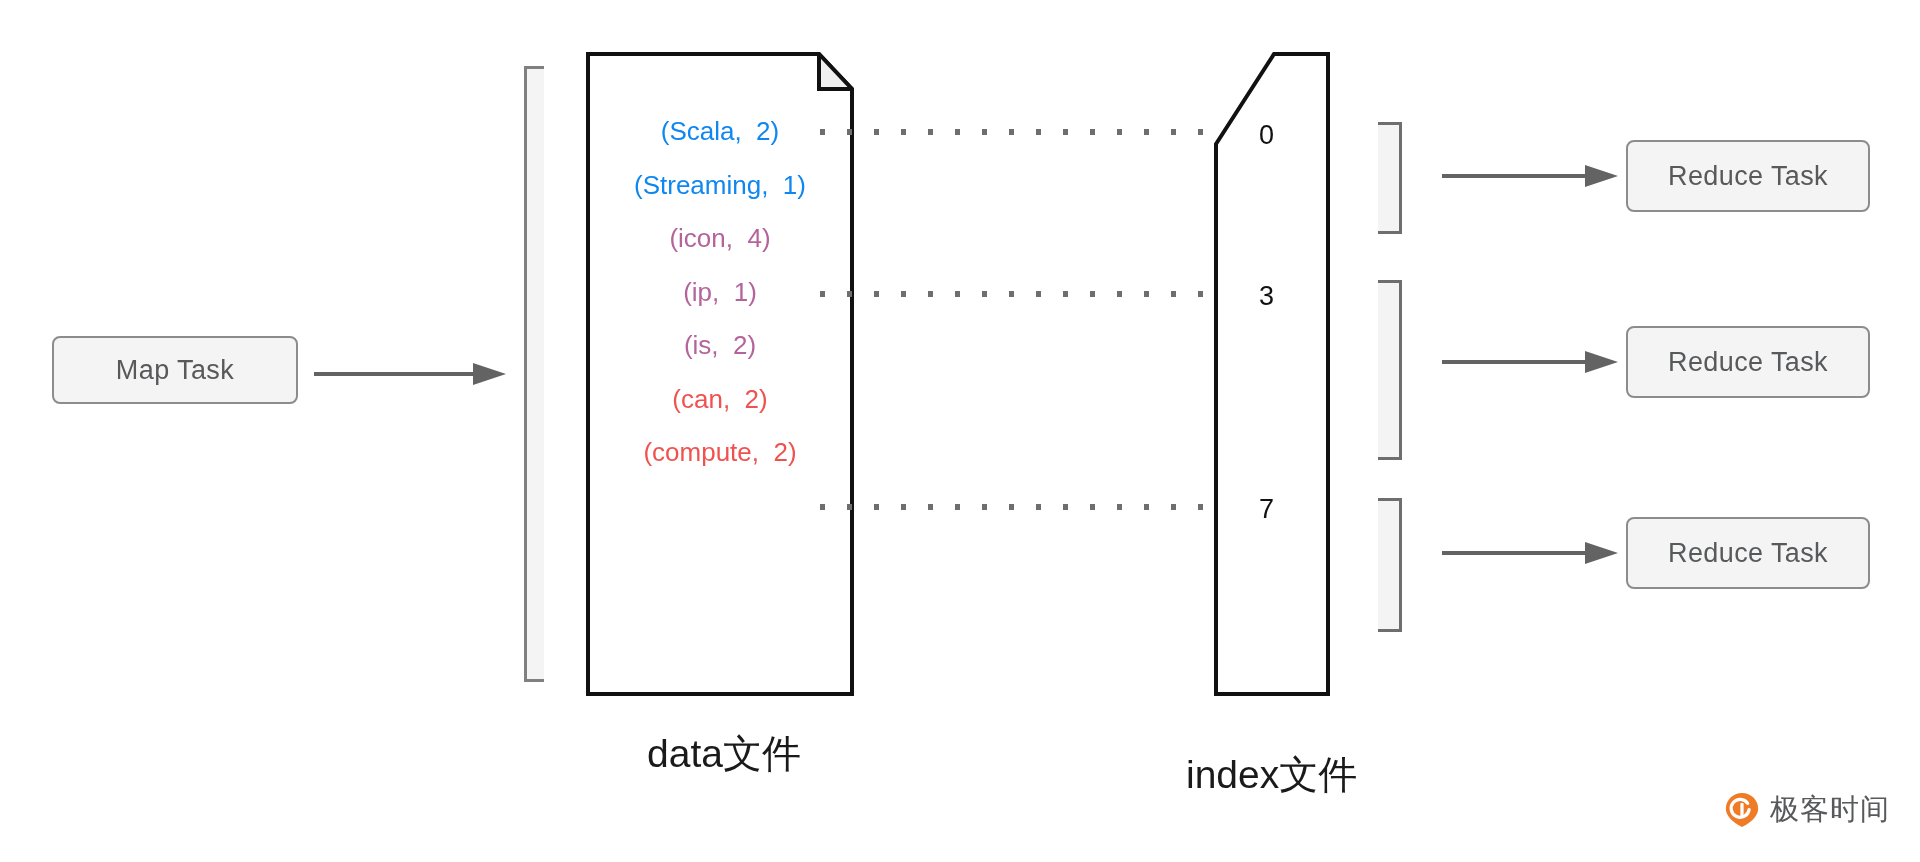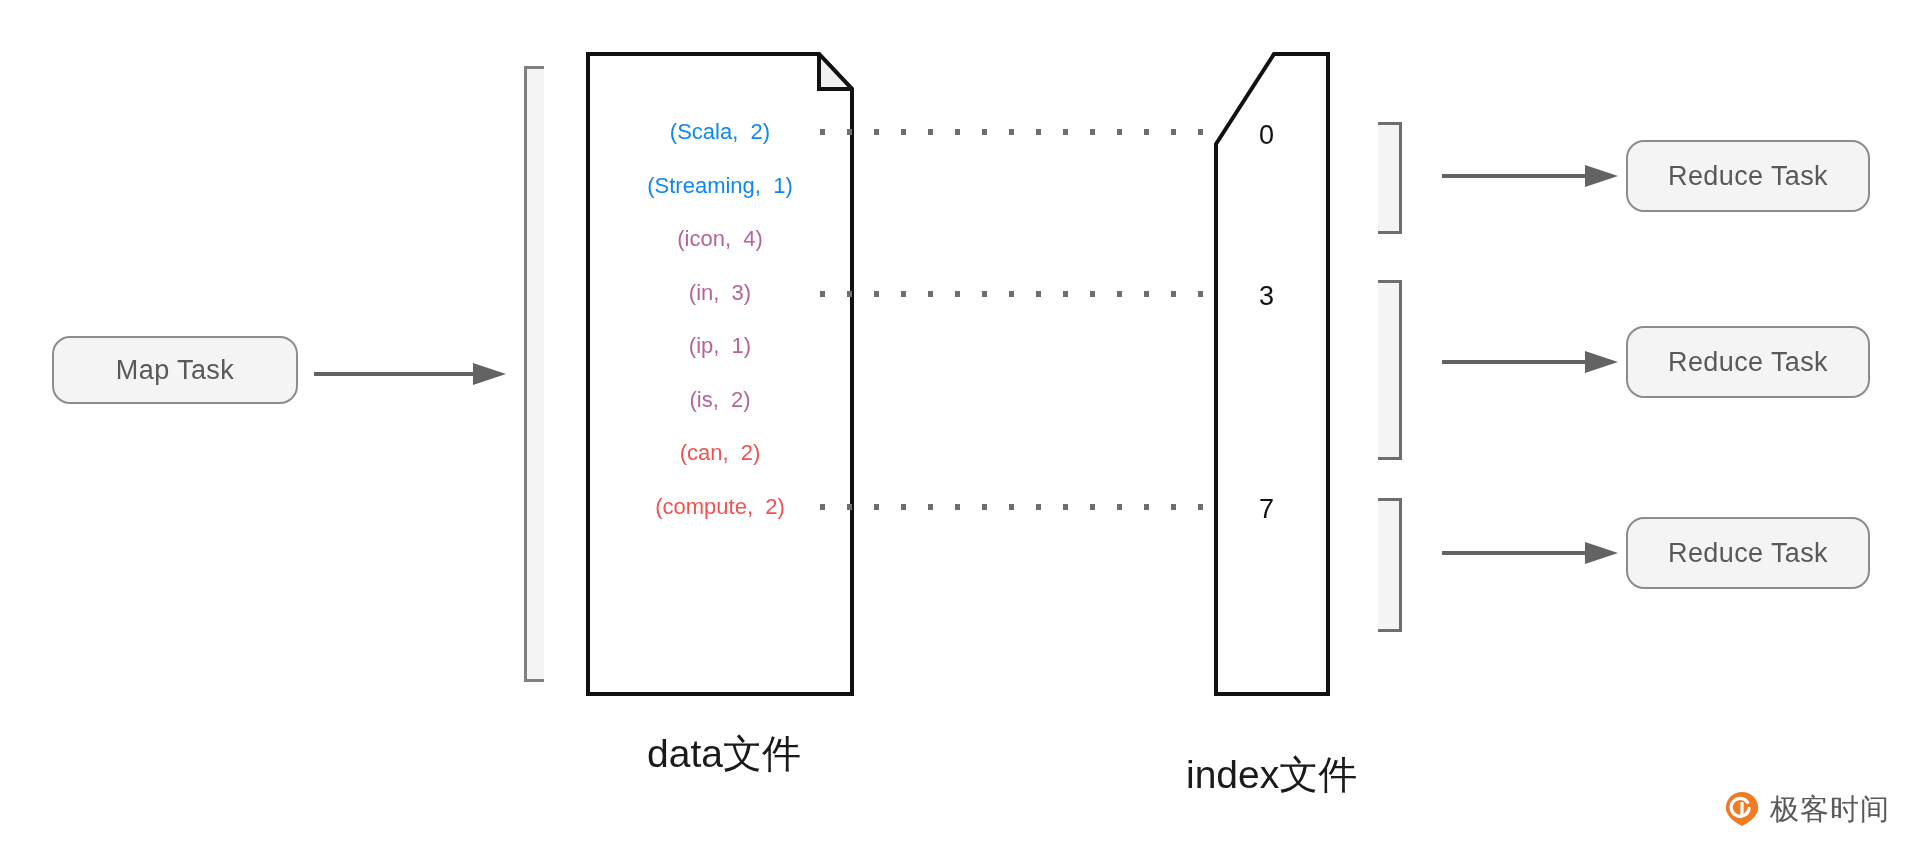--- a/index.html
+++ b/index.html
@@ -15,21 +15,21 @@
     width: 1920px;
     height: 862px;
     background: #ffffff;
     overflow: hidden;
   }
   .task-box {
     position: absolute;
     box-sizing: border-box;
     background: #f4f4f4;
     border: 2px solid #8c8c8c;
-    border-radius: 18px;
+    border-radius: 8px;
     display: flex;
     align-items: center;
     justify-content: center;
     color: #58595b;
     font-size: 27px;
     letter-spacing: 0.4px;
   }
   .map-box { left: 52px; top: 336px; width: 246px; height: 68px; }
   .reduce-box-1 { left: 1626px; top: 140px; width: 244px; height: 72px; }
   .reduce-box-2 { left: 1626px; top: 326px; width: 244px; height: 72px; }
@@ -54,21 +54,21 @@
   .file-svg { position: absolute; left: 0; top: 0; }
 
   .kv-list {
     position: absolute;
     left: 586px;
     top: 105px;
     width: 268px;
     text-align: center;
   }
   .kv-row {
-    font-size: 22px;
+    font-size: 26px;
     line-height: 53.5px;
     white-space: pre;
     text-align: center;
   }
   .kv-blue { color: #0f87f0; }
   .kv-purple { color: #b5639b; }
   .kv-red { color: #f0534f; }
 
   .idx-num {
     position: absolute;
@@ -116,21 +116,21 @@
   .rb-3 { top: 498px; height: 134px; }
 
   .arrow-svg { position: absolute; }
   .dots-svg { position: absolute; }
 
   .watermark {
     position: absolute;
     left: 1723px;
     top: 790px;
     display: flex;
-    align-items: flex-start;
+    align-items: center;
     gap: 9px;
   }
   .wm-logo { width: 38px; height: 38px; display: block; }
   .wm-text {
     color: #58595b;
     font-size: 29px;
     letter-spacing: 1px;
     white-space: nowrap;
   }
 </style>
@@ -152,21 +152,20 @@
     <svg class="file-svg" width="268" height="644" viewBox="0 0 268 644">
       <path d="M2,2 L233,2 L266,37 L266,642 L2,642 Z" fill="#ffffff" stroke="#111111" stroke-width="4" stroke-linejoin="miter"></path>
       <path d="M233,2 L266,37 L233,37 Z" fill="#f0f0f0" stroke="#111111" stroke-width="4" stroke-linejoin="miter"></path>
     </svg>
   </div>
 
   <div class="kv-list">
     <div class="kv-row kv-blue">(Scala,  2)</div>
     <div class="kv-row kv-blue">(Streaming,  1)</div>
     <div class="kv-row kv-purple">(icon,  4)</div>
-    <div class="kv-row kv-purple">(in,  3)</div>
     <div class="kv-row kv-purple">(ip,  1)</div>
     <div class="kv-row kv-purple">(is,  2)</div>
     <div class="kv-row kv-red">(can,  2)</div>
     <div class="kv-row kv-red">(compute,  2)</div>
   </div>
 
   <svg class="dots-svg" style="left:820px; top:126px;" width="420" height="12">
     <line x1="0" y1="6" x2="418" y2="6" stroke="#6e6e6e" stroke-width="6" stroke-dasharray="5 22" stroke-linecap="butt"></line>
   </svg>
   <svg class="dots-svg" style="left:820px; top:288px;" width="420" height="12">

